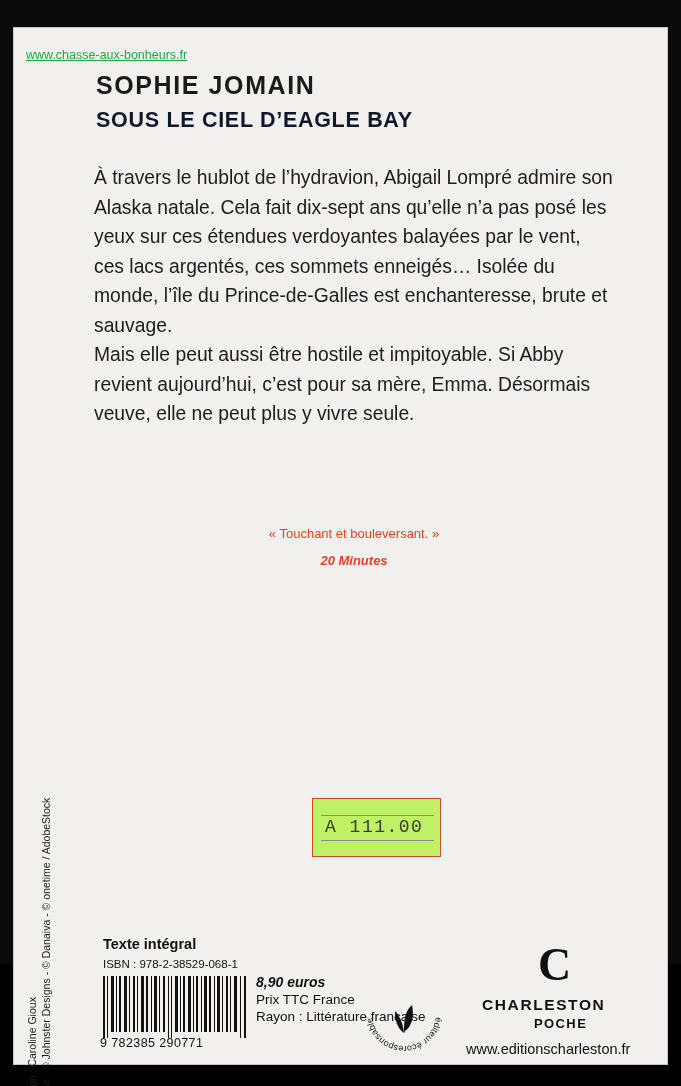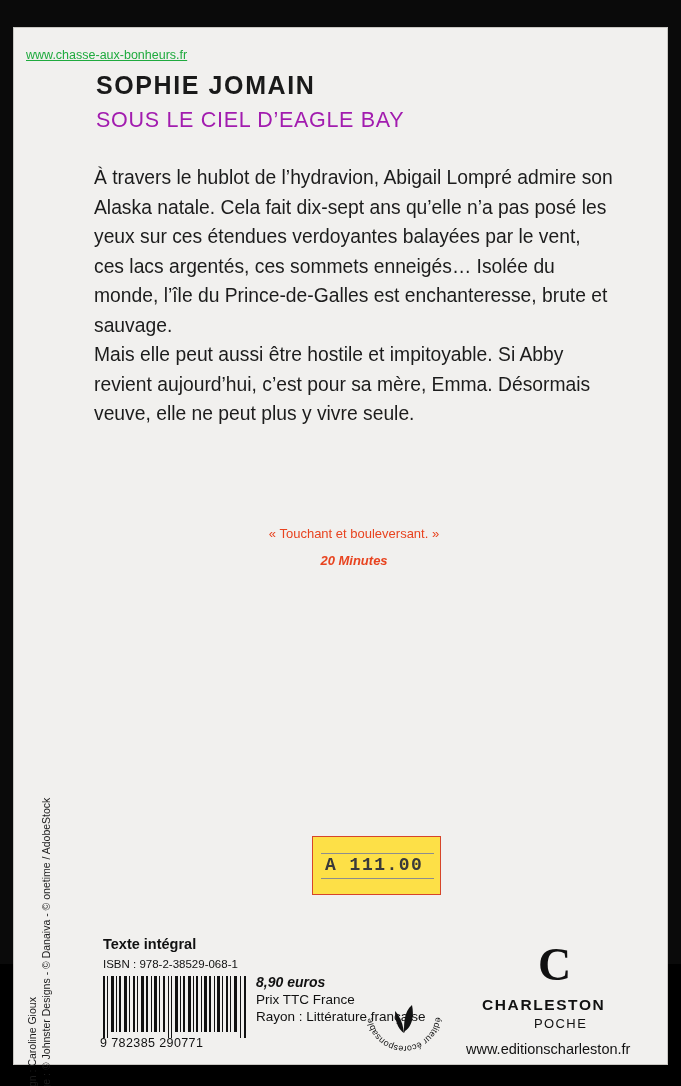--- a/index.html
+++ b/index.html
@@ -49,22 +49,22 @@
     letter-spacing: 1.6px;
     color: #1a1a1a;
     font-weight: bold;
   }
   .title {
     position: absolute;
     left: 82px;
     top: 80px;
     font-size: 21.5px;
     letter-spacing: 0.7px;
-    color: #a21caf;
-    font-weight: normal;
+    color: #0f172a;
+    font-weight: bold;
   }
   
   .blurb {
     position: absolute;
     left: 80px;
     top: 135px;
     width: 520px;
     font-size: 19.3px;
     line-height: 29.5px;
     color: #1c1c1c;
@@ -114,26 +114,25 @@
     color: #1c1c1c;
     white-space: nowrap;
   }
   .cl1 { left: 12px; bottom: 0px; }
   .cl2 { left: 26px; bottom: 0px; }
 
   
   .sticker {
     position: absolute;
     left: 298px;
-    top: 808px;
+    top: 770px;
     width: 127px;
     height: 57px;
-    background: #fde047;
+    background: #bef264;
     border: 1.6px solid #d6452a;
-    font-weight: bold;
   }
   .sticker-inner {
     position: absolute;
     left: 8px;
     top: 16px;
     right: 6px;
     height: 24px;
     border-top: 1.2px solid #8d8d8d;
     border-bottom: 1.2px solid #8d8d8d;
   }
@@ -232,21 +231,21 @@
     color: #111;
     font-weight: bold;
   }
   .logo-sub {
     position: absolute;
     left: 520px;
     top: 988px;
     font-size: 13px;
     letter-spacing: 1.4px;
     color: #111;
-    font-weight: normal;
+    font-weight: bold;
   }
   .website {
     position: absolute;
     left: 452px;
     top: 1013px;
     font-size: 14.5px;
     color: #111;
   }
 </style>
 </head>

